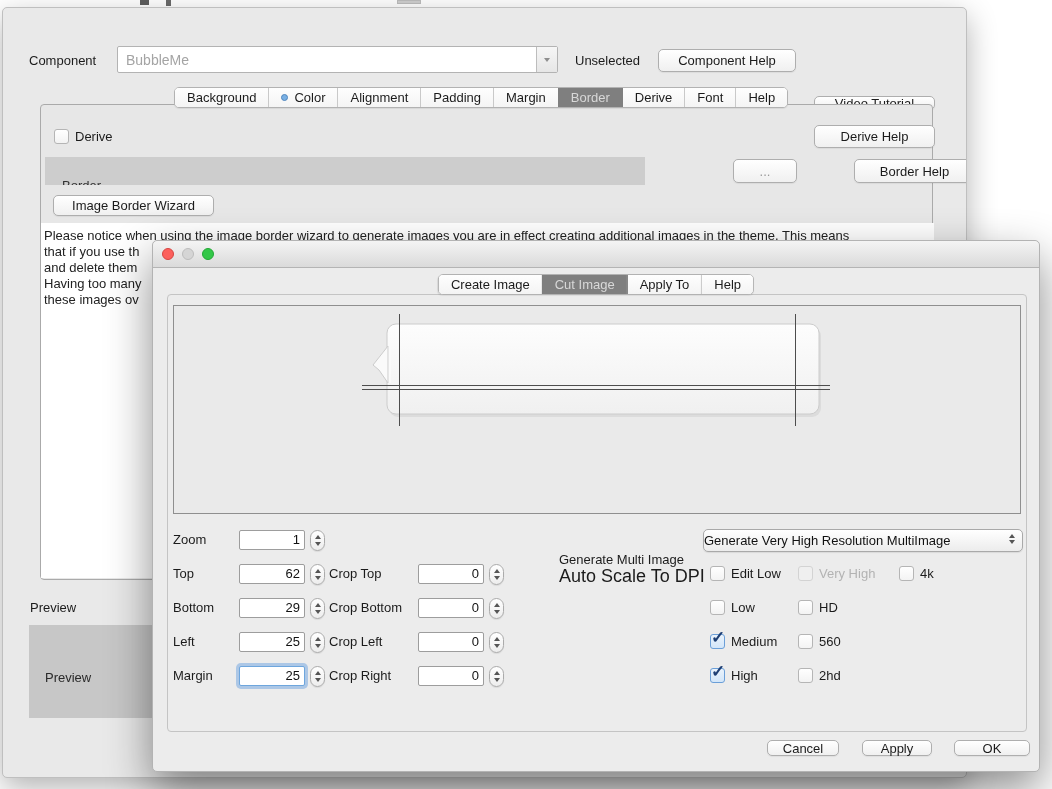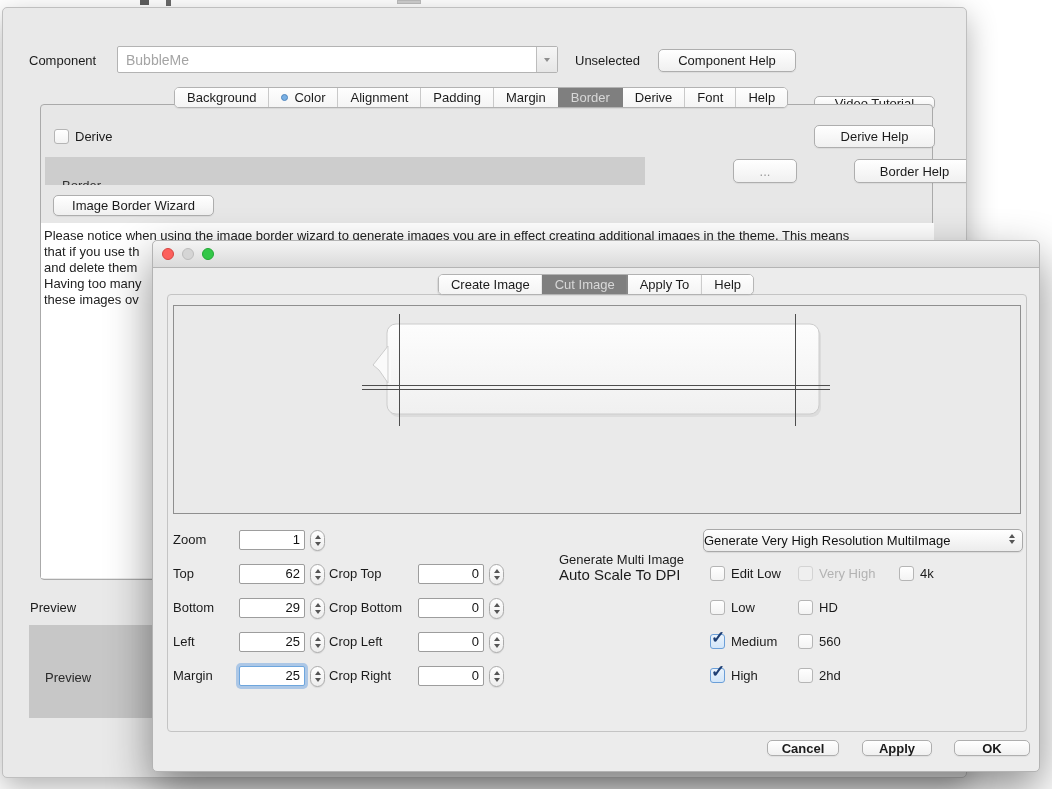--- a/index.html
+++ b/index.html
@@ -106,23 +106,23 @@
   .crow .crlabel{ position:absolute; left:156px; top:2px; font-size:13px; }
   .crow .cfield { left:245px; top:0; }
   .crow .cstepper{ left:316px; top:0; }
 
   #gen-label { left:406px; top:291px; font-size:13px;margin-top:20px; }
   #gen-popup { position:absolute; left:550px; top:288px; width:320px; height:23px;
     background:linear-gradient(#ffffff,#ececec); border:1px solid #a9a9a9; border-radius:5px;
     display:flex; align-items:center; justify-content:flex-start; font-size:13px; color:#111;
     box-shadow:0 1px 1px rgba(0,0,0,.08); }
   #gen-popup .arrows { position:absolute; right:7px; top:4px; display:flex; flex-direction:column; gap:2px; }
-  #dpi-label { left:406px; top:325px; font-size:15px; }
-
-  .dlg-btn { height:16px; top:499px;font-weight:bold; }
+  #dpi-label { left:406px; top:325px; font-size:18px; }
+
+  .dlg-btn { height:16px; top:499px; }
 </style>
 </head>
 <body>
 
 <div class="abs" style="left:140px;top:0;width:9px;height:5px;background:#5f5f5f;z-index:0;"></div>
 <div class="abs" style="left:166px;top:0;width:5px;height:6px;background:#6b6b6b;z-index:0;"></div>
 <div class="abs" style="left:397px;top:0;width:24px;height:4px;background:#cfcfcf;border:1px solid #bdbdbd;z-index:0;"></div>
 
 <div id="edit-window" class="abs">
 

